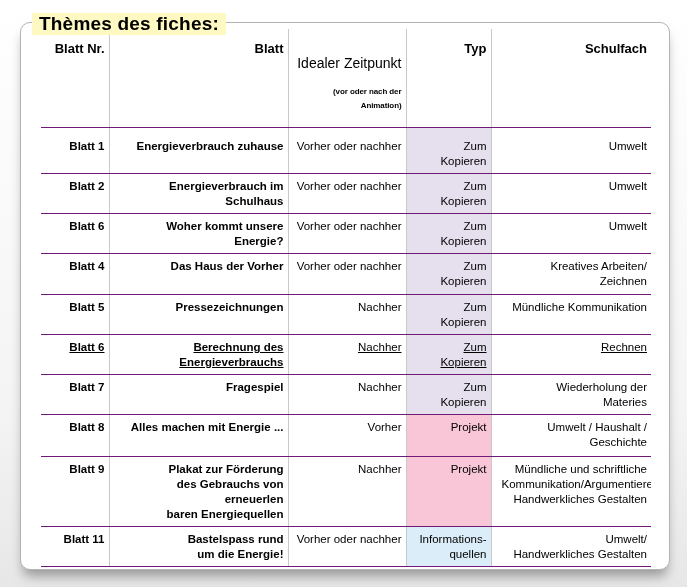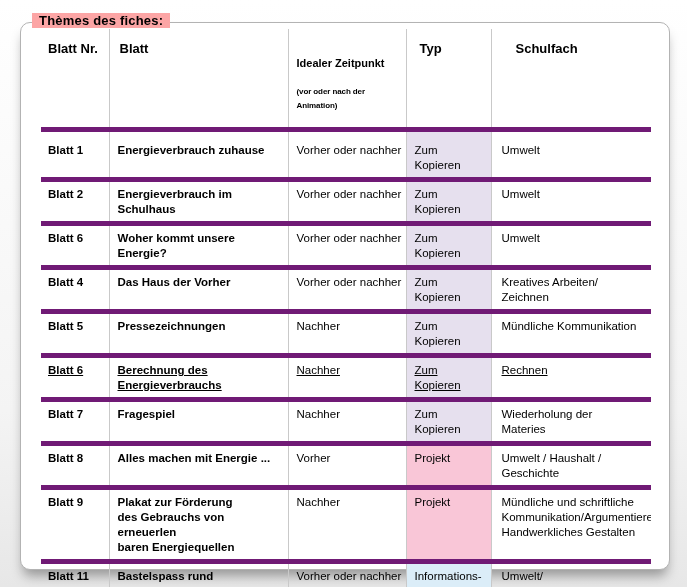--- a/index.html
+++ b/index.html
@@ -13,61 +13,61 @@
   .card {
     position: absolute; left: 20px; top: 22px;
     width: 648px; height: 546px;
     background: #ffffff;
     border: 1px solid #b3b3b3;
     border-radius: 10px;
     box-shadow: 0 9px 12px -3px rgba(0,0,0,0.35);
   }
   .legend {
     position: absolute; top: -10px; left: 11px;
-    background: #fca5a5;
+    background: #fef9c3;
     padding: 0 7px;
-    font-size: 13px; font-weight: bold; color: #000;
+    font-size: 19px; font-weight: bold; color: #000;
     letter-spacing: 0.2px;
     white-space: nowrap;
     text-align: right;
   }
   table {
     border-collapse: collapse;
     table-layout: fixed;
     margin: 6px 0 0 20px;
     width: 610px;
   }
   col.c-blatt { width: 68px; }
   col.c-titel { width: 179px; }
   col.c-zeit  { width: 118px; }
   col.c-typ   { width: 85px; }
   col.c-schul { width: 160px; }
   th, td {
-    border-bottom: 5px solid #701a75;
+    border-bottom: 1px solid #701a75;
     box-sizing: border-box;
     vertical-align: top;
-    text-align: left;
+    text-align: right;
     font-size: 11.5px;
     line-height: 15px;
     color: #000;
     white-space: pre-line;
     overflow: hidden;
   }
   th + th, td + td { border-left: 1px solid #c9c9c9; }
   th {
     height: 40px;
     padding: 13px 4px 0 8px;
     font-size: 13px;
     line-height: 14px;
   }
   th.h-blatt { padding-left: 7px; }
   th.h-titel { padding-left: 10px; }
   th.h-typ   { padding-left: 13px; margin-left: 44px; }
   th.h-schul { padding-left: 24px; }
-  .zeit-main { font-size: 11px; font-weight: bold; }
+  .zeit-main { font-size: 14px; font-weight: normal; }
   .zeit-sub  { font-size: 8px; font-weight: bold; margin-top: 1px; letter-spacing: -0.1px; }
   td { padding: 5px 4px 4px 8px; }
   td.blatt { padding-left: 7px; font-weight: bold; }
   td.titel { font-weight: bold; }
   td.schul { padding-left: 10px; }
   
   #rows tr:nth-child(1)  td { height: 32px; padding-top: 11px; }
   #rows tr:nth-child(2)  td { height: 26px; }
   #rows tr:nth-child(3)  td { height: 26px; }
   #rows tr:nth-child(4)  td { height: 41px; }

